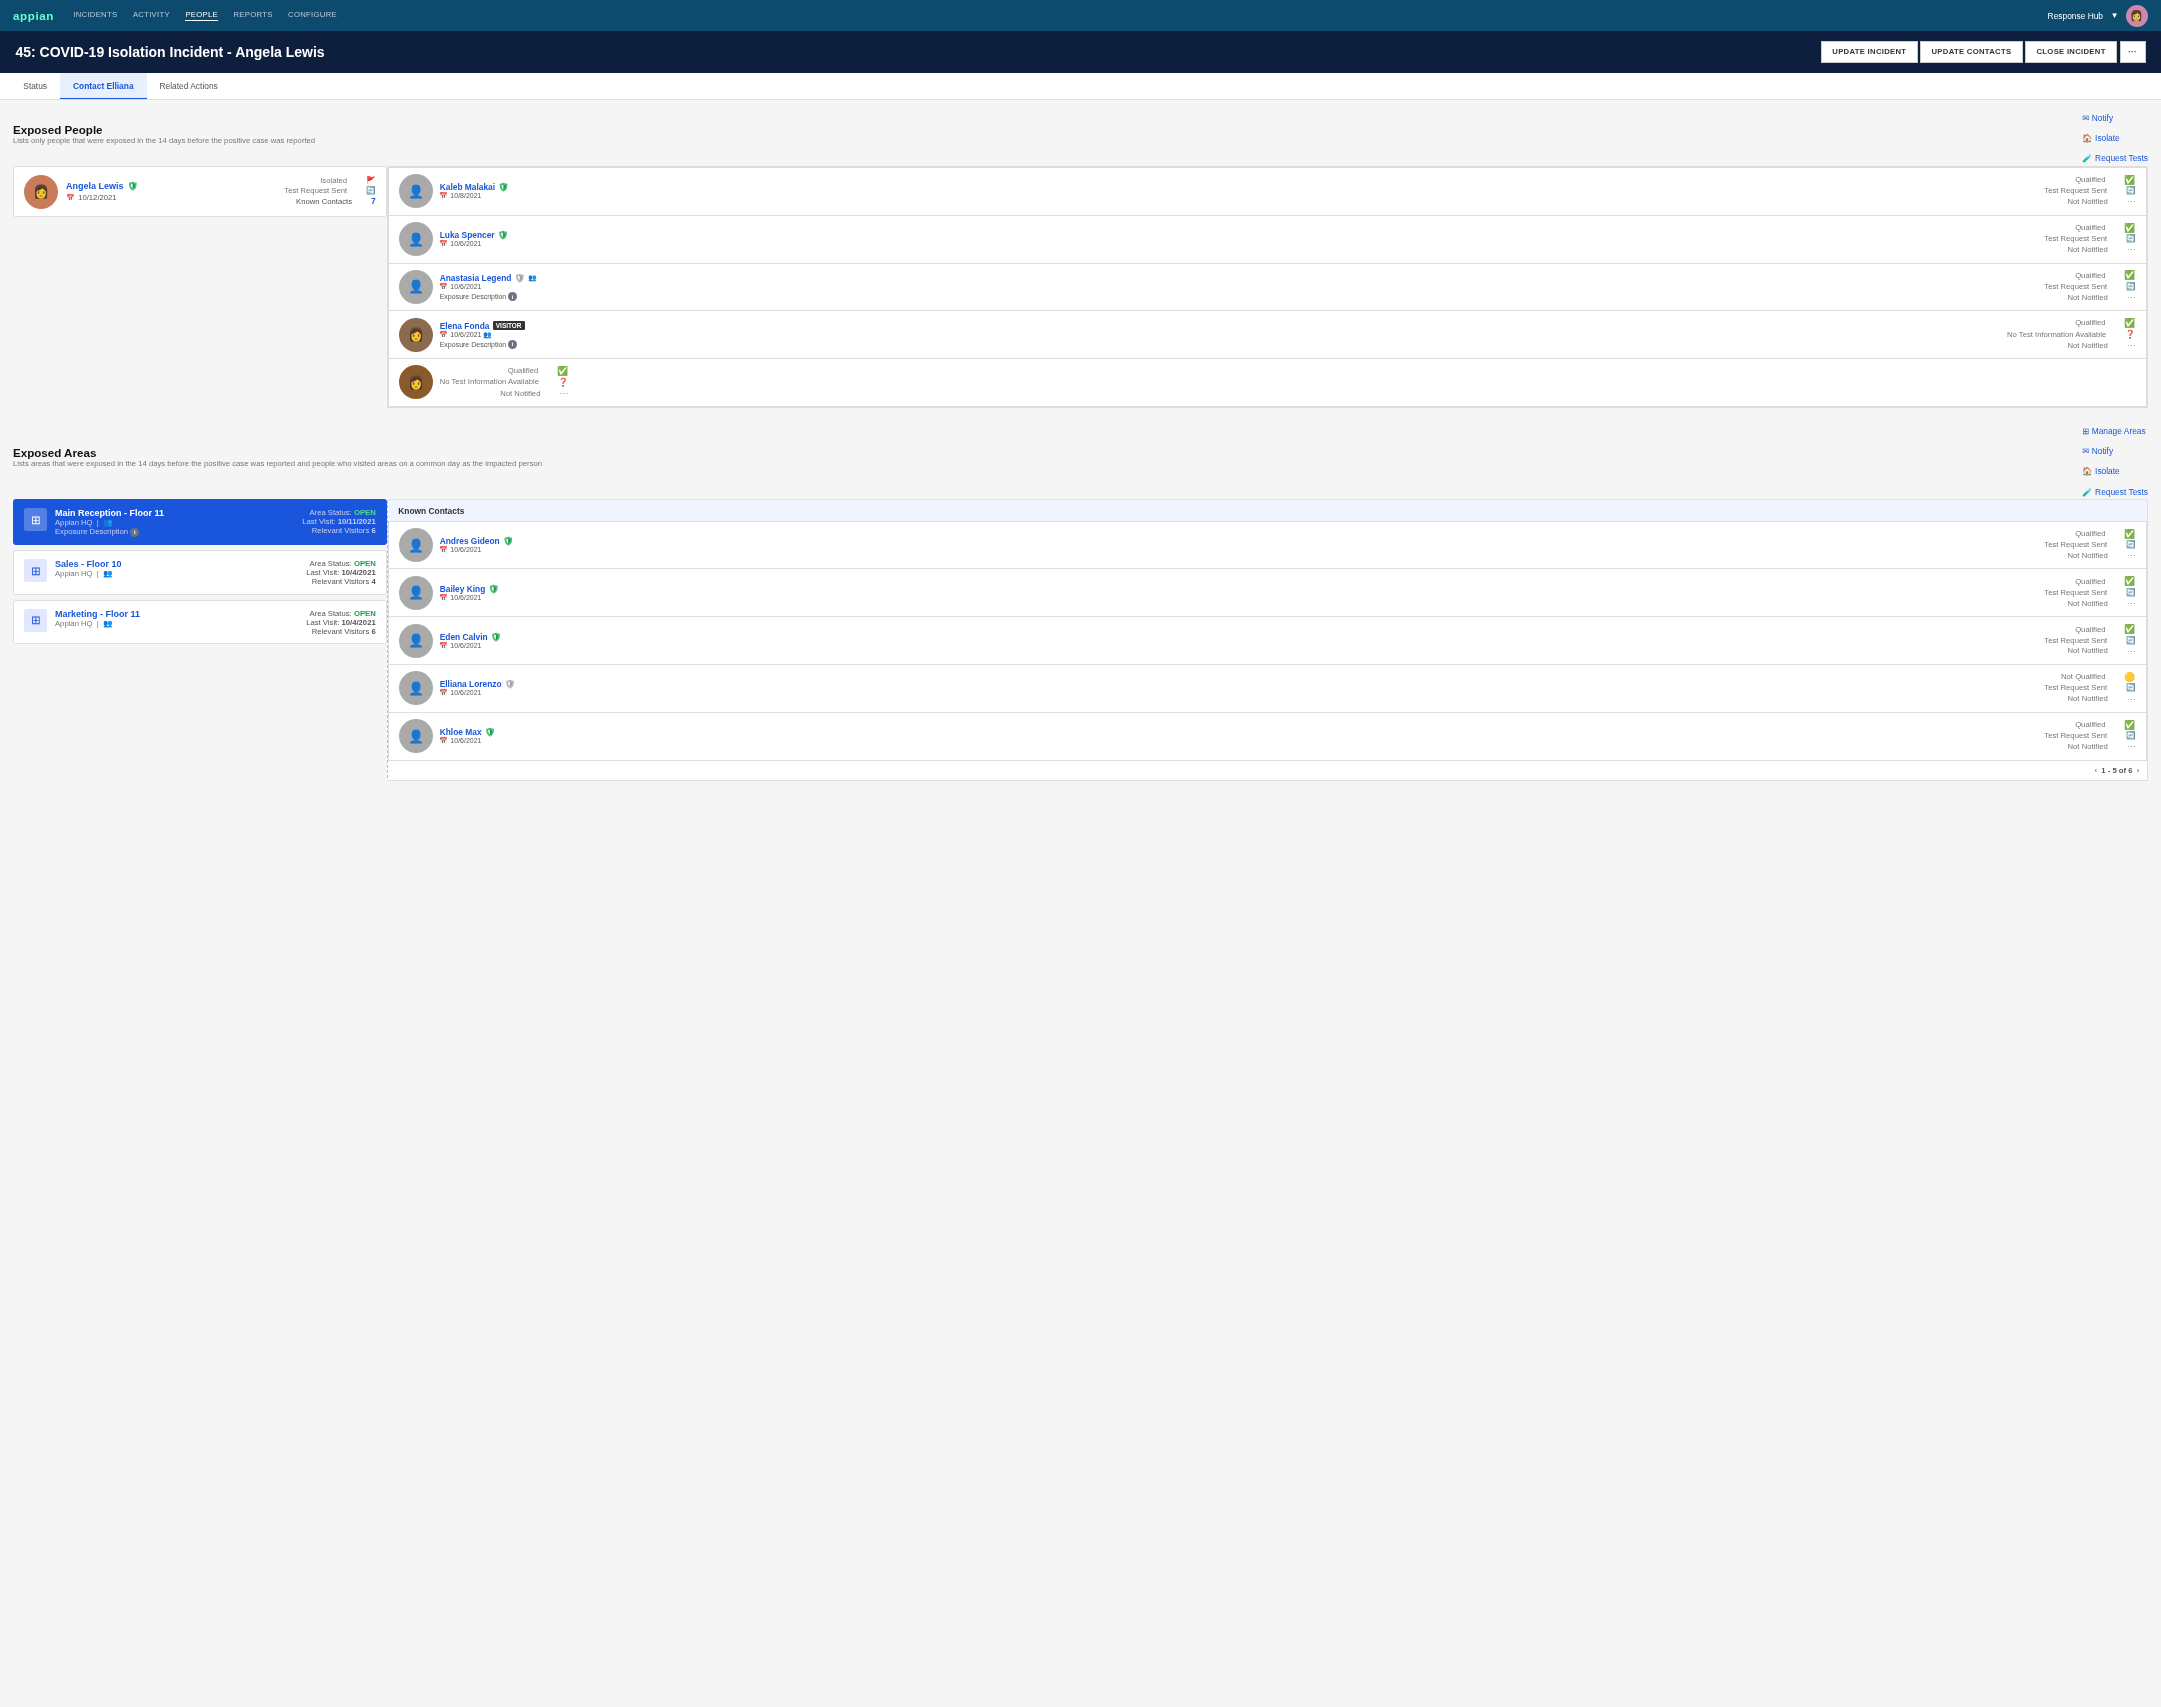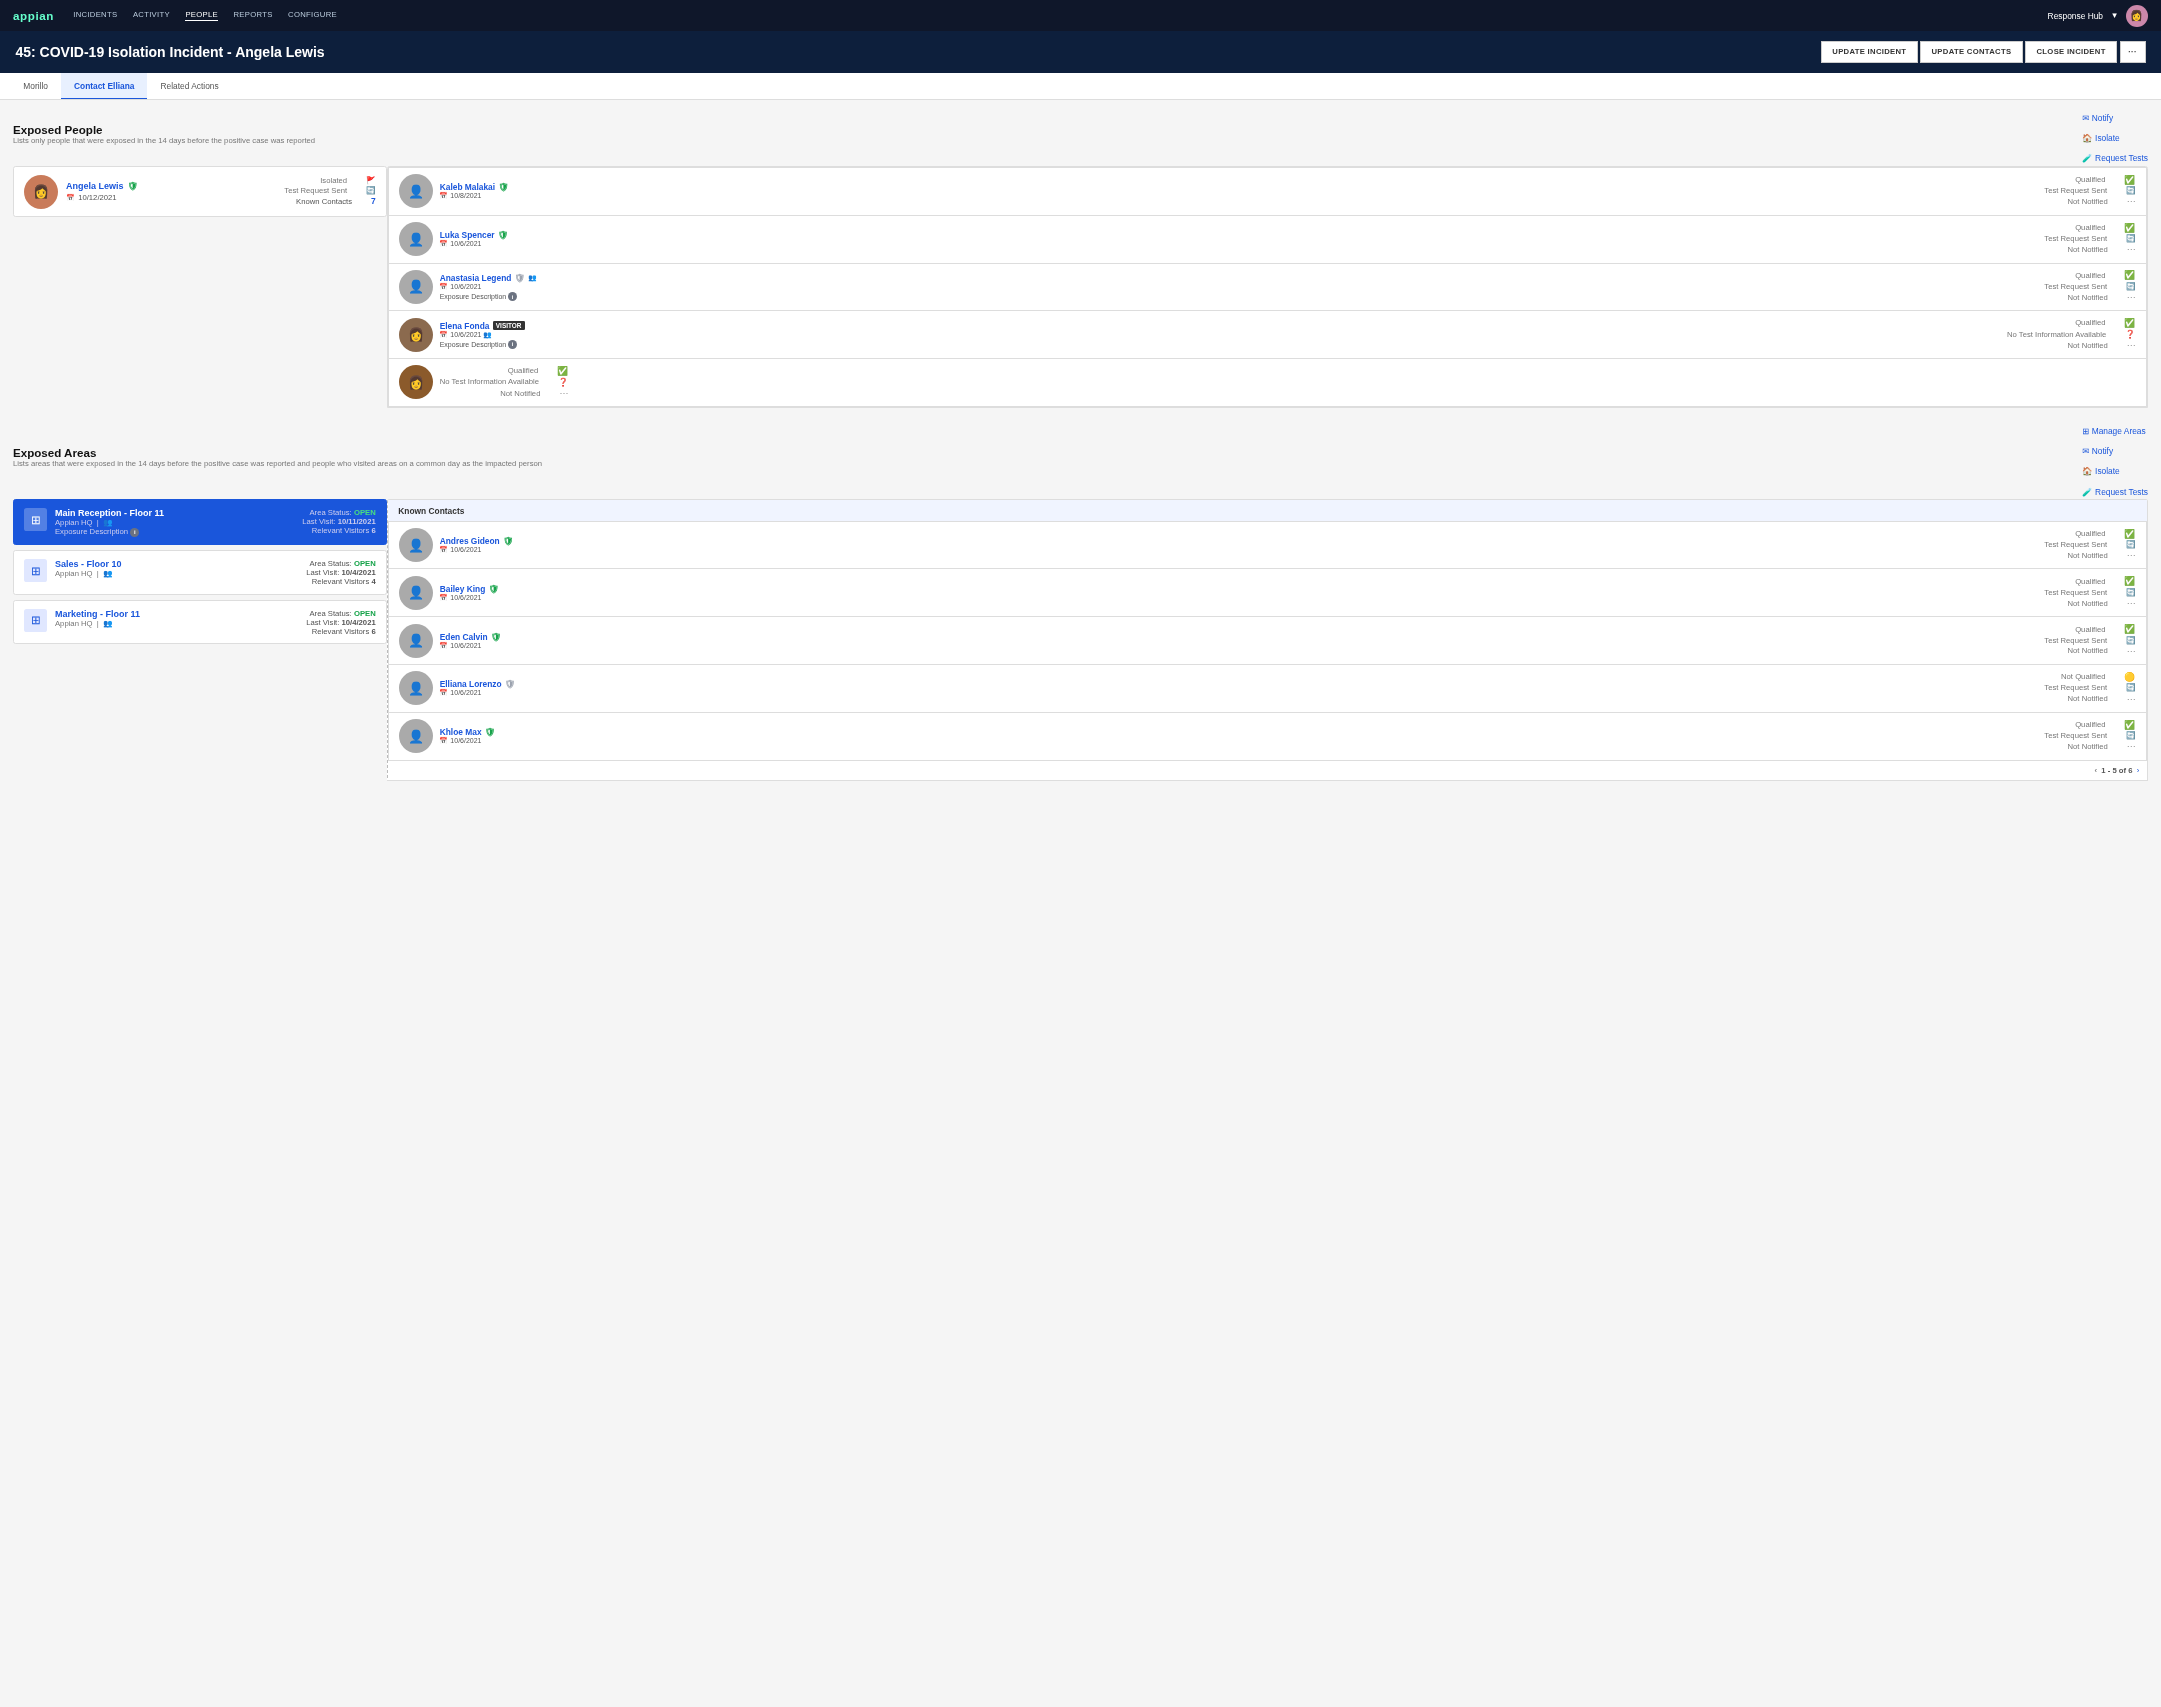--- a/index.html
+++ b/index.html
@@ -1,20 +1,20 @@
 <!DOCTYPE html>
 <html style="font-size:10.3px"><head>
   <meta charset="utf-8">
   <style>
     * { box-sizing: border-box; margin: 0; padding: 0; }
     body { font-family: 'Segoe UI', Arial, sans-serif; font-size: 8.4px; background: #f5f5f5; color: #333; }
 
     
     .top-nav {
-      background: #0f172a;
+      background: #0c4a6e;
       color: #fff;
       display: flex;
       align-items: center;
       padding: 0 13px;
       height: 31px;
     }
     .top-nav .logo {
       font-size: 11.6px;
       font-weight: bold;
       color: #fff;
@@ -313,21 +313,21 @@
   <h1 class="page-title">45: COVID-19 Isolation Incident - Angela Lewis</h1>
   <div class="header-buttons">
     <button class="header-btn">UPDATE INCIDENT</button>
     <button class="header-btn">UPDATE CONTACTS</button>
     <button class="header-btn">CLOSE INCIDENT</button>
     <button class="header-btn dots">···</button>
   </div>
 </div>
 
 <div class="tabs">
-  <div class="tab">Morillo</div>
+  <div class="tab">Status</div>
   <div class="tab active">Contact Elliana</div>
   <div class="tab">Related Actions</div>
 </div>
 
 <div class="content">
 
   <div class="section-block">
     <div class="section-header">
       <div>
         <div class="section-title">Exposed People</div>

